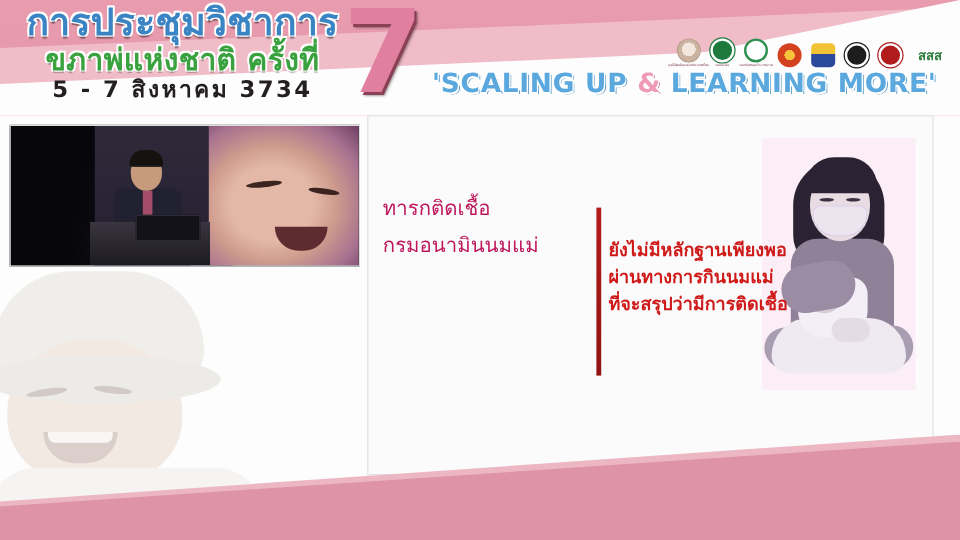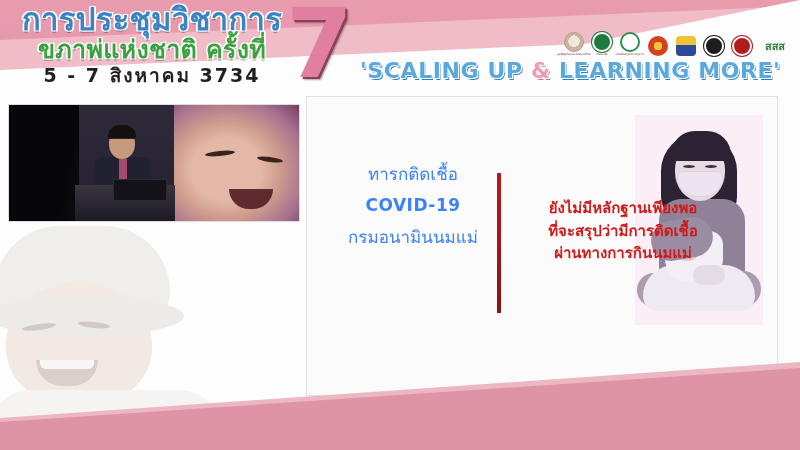--- a/index.html
+++ b/index.html
@@ -114,29 +114,29 @@
               border-radius:0 0 34px 34px; background:#9b7a6e; }
   #wm-teeth { position:absolute; left:40px; top:136px; width:54px; height:9px; background:#f2ece6;
               border-radius:0 0 6px 6px; }
   #wm-shirt { position:absolute; left:-10px; top:166px; width:230px; height:54px;
               border-radius:40px 40px 0 0; background:#e8e4dd; }
 
   
   #slide { position:absolute; left:306px; top:96px; width:472px; height:300px;
            background:#fbfbfb; border:1px solid #e2e2e2; overflow:hidden; }
 
-  #q-block { position:absolute; left:22px; top:62px; width:168px; text-align:center;
-             color:#3b82f6; font-size:17px; line-height:1.85; }
+  #q-block { position:absolute; left:12px; top:62px; width:168px; text-align:left;
+             color:#be185d; font-size:17px; line-height:1.85; }
   #q-block .ql { white-space:nowrap; }
   #q-block .covid { font-weight:bold; letter-spacing:.5px; }
 
   #divider { position:absolute; left:190px; top:76px; width:4px; height:140px;
              background:linear-gradient(180deg,#b51b1b,#8f1212); }
 
-  #answer { position:absolute; left:200px; top:100px; width:232px; text-align:center; z-index:5;
+  #answer { position:absolute; left:200px; top:100px; width:232px; text-align:left; z-index:5;
             color:#cf1a1a; font-size:15px; font-weight:bold; line-height:1.5; }
   #answer .al { white-space:nowrap; }
 
   
   #illus { position:absolute; right:14px; top:18px; width:128px; height:210px;
            background:#fbeef6; overflow:hidden; }
   .mom-hair-back { position:absolute; left:26px; top:18px; width:76px; height:90px;
                    border-radius:40px 40px 28px 28px; background:#2b2233; }
   .mom-face { position:absolute; left:40px; top:28px; width:50px; height:58px;
               border-radius:46% 46% 50% 50%; background:#e8dbe2; }
@@ -253,21 +253,20 @@
     <div id="wm-eye2"></div>
     <div id="wm-mouth"></div>
     <div id="wm-teeth"></div>
     <div id="wm-shirt"></div>
   </div>
 
   <div id="slide">
 
     <div id="q-block">
       <div class="ql">ทารกติดเชื้อ</div>
-      <div class="ql covid">COVID-19</div>
       <div class="ql">กรมอนามินนมแม่</div>
     </div>
 
     <div id="divider"></div>
 
     <div id="illus">
       <div class="mom-hair-back"></div>
       <div class="mom-body"></div>
       <div class="mom-leg-l"></div>
       <div class="mom-leg-r"></div>
@@ -278,22 +277,22 @@
       <div class="mom-eye-r"></div>
       <div class="mom-mask"></div>
       <div class="baby-blanket"></div>
       <div class="baby-head"></div>
       <div class="mom-arm"></div>
       <div class="mom-hand"></div>
     </div>
 
     <div id="answer">
       <div class="al">ยังไม่มีหลักฐานเพียงพอ</div>
+      <div class="al">ผ่านทางการกินนมแม่</div>
       <div class="al">ที่จะสรุปว่ามีการติดเชื้อ</div>
-      <div class="al">ผ่านทางการกินนมแม่</div>
     </div>
 
     <div id="page-num">6</div>
   </div>
 
   <div id="footband-lt"></div>
   <div id="footband"></div>
 
 </div>
 

